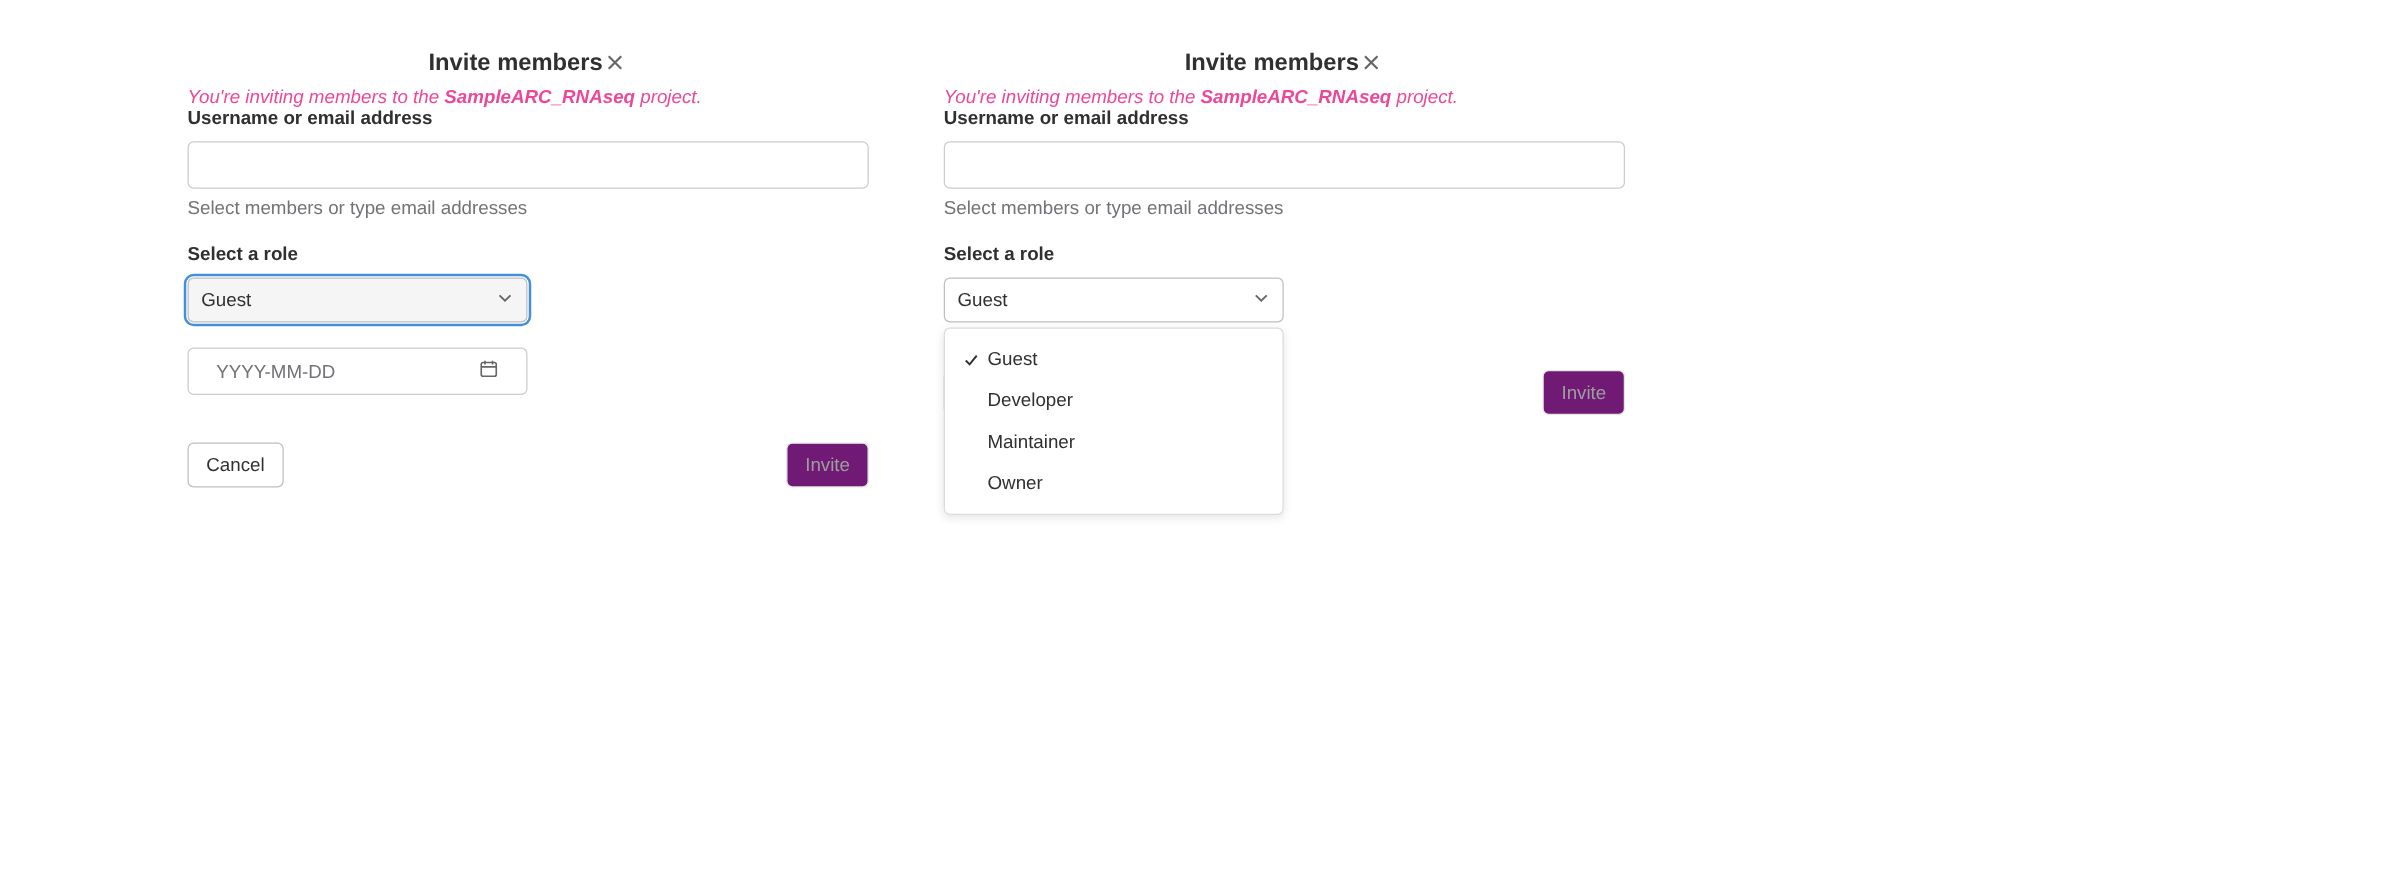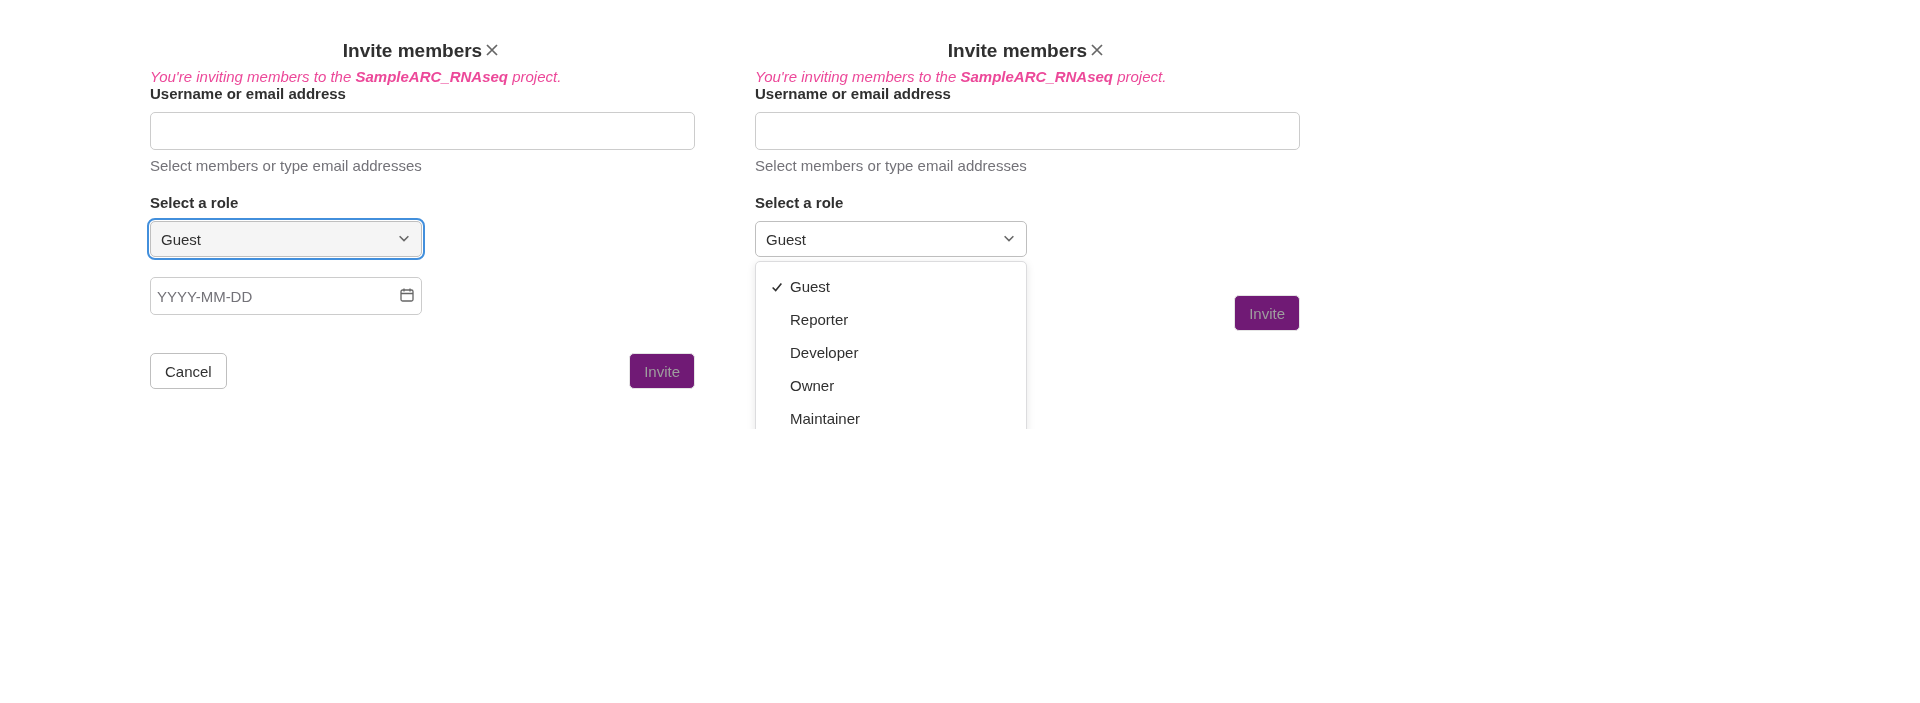--- a/index.html
+++ b/index.html
@@ -105,21 +105,21 @@
       width: 14px;
       height: 14px;
     }
     .date-wrap {
       width: 272px;
       height: 38px;
       border: 1px solid #ccc;
       border-radius: 5px;
       display: flex;
       align-items: center;
-      padding: 0 6px;
+      padding: 0 22px;
       justify-content: space-between;
     }
     .date-wrap .ph {
       color: #737278;
     }
     .date-wrap .cal svg {
       width: 16px;
       height: 16px;
       color: #666;
     }
@@ -267,33 +267,29 @@
         <div class="dropdown-item">
           <span class="check">
             <svg viewBox="0 0 16 16" fill="none" stroke="currentColor" stroke-width="1.8">
               <path d="M3 8.5 L6.5 12 L13 4"></path>
             </svg>
           </span>
           <span>Guest</span>
         </div>
         <div class="dropdown-item">
           <span class="check"></span>
-          <span>Reporter</span>
+          <span>Developer</span>
         </div>
         <div class="dropdown-item">
           <span class="check"></span>
-          <span>Developer</span>
+          <span>Maintainer</span>
         </div>
         <div class="dropdown-item">
           <span class="check"></span>
           <span>Owner</span>
-        </div>
-        <div class="dropdown-item">
-          <span class="check"></span>
-          <span>Maintainer</span>
         </div>
       </div>
   </div>
 
   <div class="footer">
     <button class="btn btn-cancel">Cancel</button>
     <button class="btn btn-invite">Invite</button>
   </div>
 </div>
 

